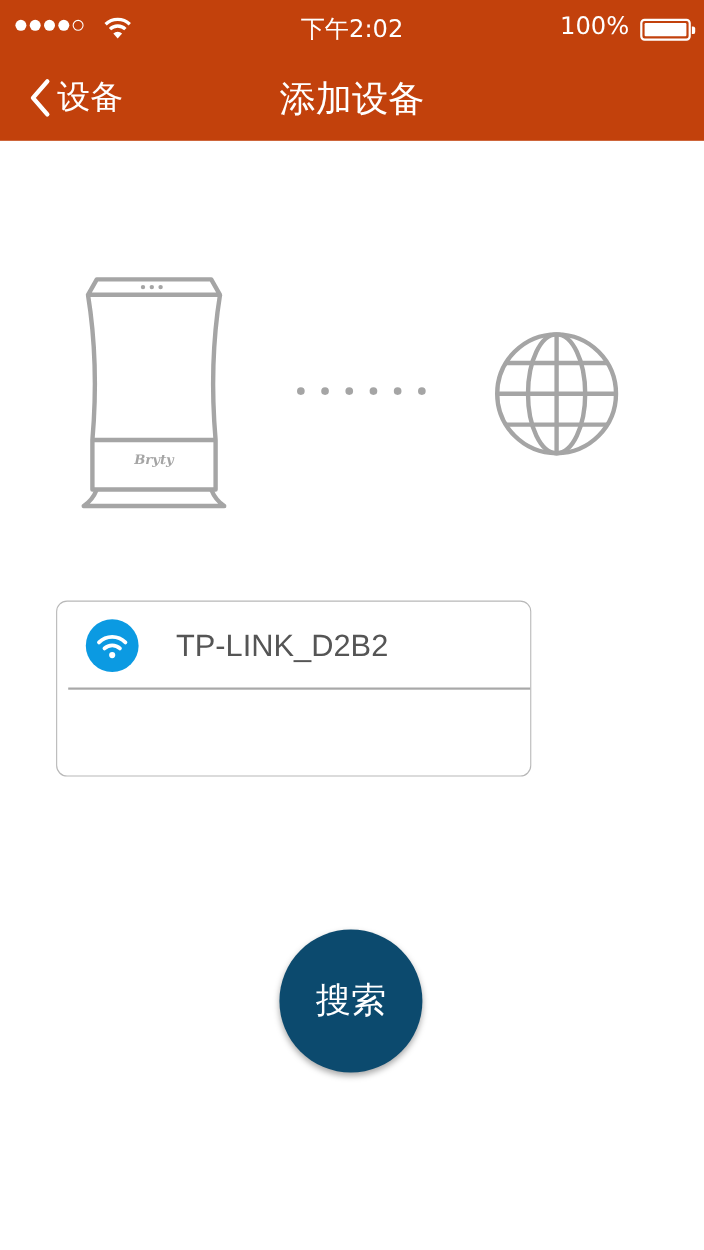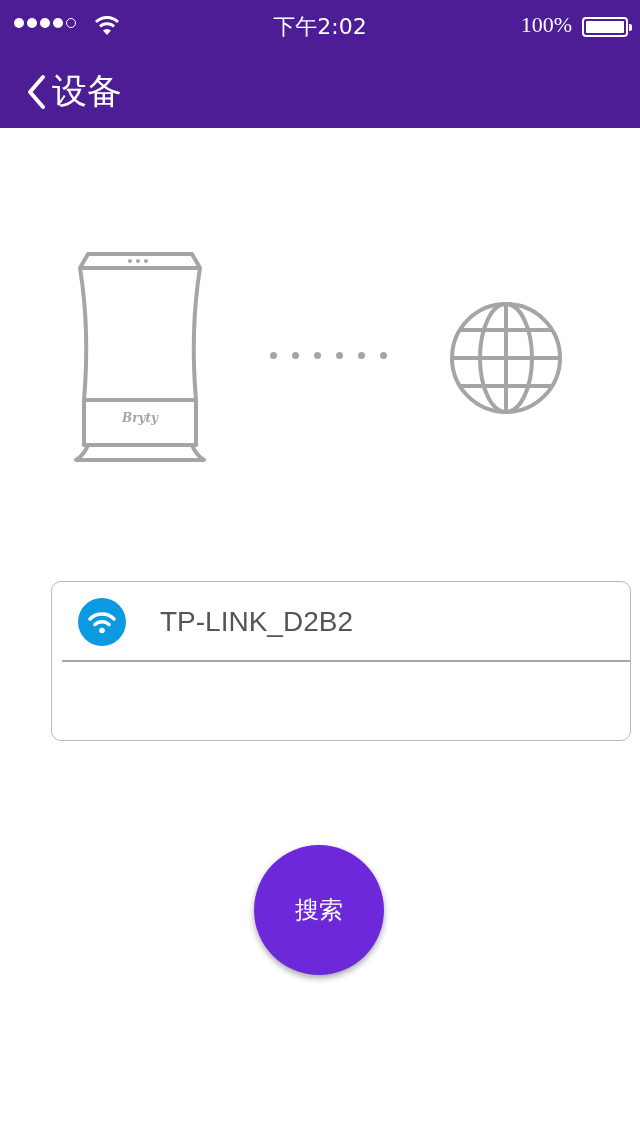--- a/index.html
+++ b/index.html
@@ -1,45 +1,45 @@
 <!DOCTYPE html>
 <html><head>
 <meta charset="utf-8">
 <style>
   * { box-sizing: border-box; margin: 0; padding: 0; }
   body { width: 640px; height: 1136px; background: #ffffff; font-family: "DejaVu Sans", "Liberation Sans", sans-serif; position: relative; overflow: hidden; }
-  .topbar { position: absolute; left: 0; top: 0; width: 640px; height: 128px; background: #4c1d95; color: #fff; }
+  .topbar { position: absolute; left: 0; top: 0; width: 640px; height: 128px; background: #c2410c; color: #fff; }
   .status { position: absolute; top: 0; left: 0; width: 640px; height: 40px; }
   .signal { position: absolute; left: 14px; top: 18px; display: flex; gap: 3px; }
   .signal span { width: 10px; height: 10px; border-radius: 50%; background: #fff; display: inline-block; }
   .signal span.empty { background: transparent; border: 1.5px solid #fff; }
   .wifi-status { position: absolute; left: 94px; top: 14px; }
   .time { position: absolute; left: 0; width: 640px; top: 12px; text-align: center; font-size: 22px; font-weight: 500; }
-  .battery-text { position: absolute; right: 68px; top: 12px; font-size: 22px; font-family: Liberation Serif, serif; }
+  .battery-text { position: absolute; right: 68px; top: 12px; font-size: 22px; }
   .battery { position: absolute; right: 12px; top: 17px; width: 46px; height: 20px; border: 2px solid #fff; border-radius: 4px; padding: 2px; }
   .battery .fill { width: 100%; height: 100%; background: #fff; border-radius: 1px; }
   .battery .nub { position: absolute; right: -6px; top: 5px; width: 3px; height: 7px; background: #fff; border-radius: 0 2px 2px 0; }
   .nav-back { position: absolute; left: 26px; top: 68px; display: flex; align-items: center; cursor: pointer; }
-  .nav-back .label { font-size: 35px; margin-left: 6px; }
+  .nav-back .label { font-size: 30px; margin-left: 6px; }
   .nav-title { position: absolute; left: 0; width: 640px; top: 68px; text-align: center; font-size: 33px; }
   .device-ill { position: absolute; left: 74px; top: 250px; text-align: center; }
   .dots { position: absolute; left: 270px; top: 352px; display: flex; gap: 15px; }
   .dots span { width: 7px; height: 7px; border-radius: 50%; background: #a5a5a5; display: inline-block; }
   .globe { position: absolute; left: 448px; top: 300px; }
-  .form { position: absolute; left: 51px; top: 581px; width: 580px; height: 160px; border: 1.5px solid #b8b8b8; border-radius: 10px; }
+  .form { position: absolute; left: 51px; top: 546px; width: 432px; height: 160px; border: 1.5px solid #b8b8b8; border-radius: 10px; }
   .row { position: absolute; left: 0; width: 100%; height: 79px; display: flex; align-items: center; }
   .row.r1 { top: 0; }
   .row.r2 { top: 80px; }
   .divider { position: absolute; left: 10px; right: 0; top: 78px; height: 1.5px; background: #a8a8a8; }
   .circle-icon { width: 48px; height: 48px; border-radius: 50%; background: #0b9ae2; margin-left: 26px; display: flex; align-items: center; justify-content: center; }
   .ssid { margin-left: 34px; font-size: 28px; color: #555; font-family: "Liberation Sans", sans-serif; }
   .pw-input { margin-left: 34px; font-size: 28px; color: #333; border: none; outline: none; background: transparent; width: 330px; font-family: "Liberation Sans", sans-serif; }
   .pw-input::placeholder { color: #a8a8a8; }
   .eye { position: absolute; right: 24px; top: 24px; cursor: pointer; }
-  .search-btn { position: absolute; left: 254px; top: 845px; width: 130px; height: 130px; border-radius: 50%; background: #6d28d9; color: #fff; font-size: 24px; display: flex; align-items: center; justify-content: center; box-shadow: 0 3px 6px rgba(0,0,0,0.35); border: none; cursor: pointer; font-family: Liberation Serif, serif; }
+  .search-btn { position: absolute; left: 254px; top: 845px; width: 130px; height: 130px; border-radius: 50%; background: #0c4a6e; color: #fff; font-size: 32px; display: flex; align-items: center; justify-content: center; box-shadow: 0 3px 6px rgba(0,0,0,0.35); border: none; cursor: pointer; font-family: Liberation Serif, serif; }
 </style>
 </head>
 <body>
 
 <div class="topbar">
   <div class="status">
     <div class="signal">
       <span></span>
         <span></span>
         <span></span>
@@ -59,20 +59,21 @@
         <div class="fill"></div>
         <div class="nub"></div>
       </div>
   </div>
   <div class="nav-back">
     <svg width="20" height="36" viewBox="0 0 20 36">
       <path d="M17 3 L4 18 L17 33" stroke="#fff" stroke-width="4" fill="none" stroke-linecap="round" stroke-linejoin="round"></path>
     </svg>
     <span class="label">设备</span>
   </div>
+  <div class="nav-title">添加设备</div>
 </div>
 
 <div class="device-ill">
   <svg width="132" height="215" viewBox="0 0 132 215">
     <g stroke="#a5a5a5" stroke-width="4" fill="none" stroke-linejoin="round">
       <path d="M14 4 L118 4 L126 18 L6 18 Z"></path>
       <path d="M6 18 Q16 80 10 150 L10 195 L122 195 L122 150 Q116 80 126 18"></path>
       <line x1="10" y1="150" x2="122" y2="150"></line>
       <path d="M14 195 Q10 205 2 210 L130 210 Q122 205 118 195"></path>
     </g>

